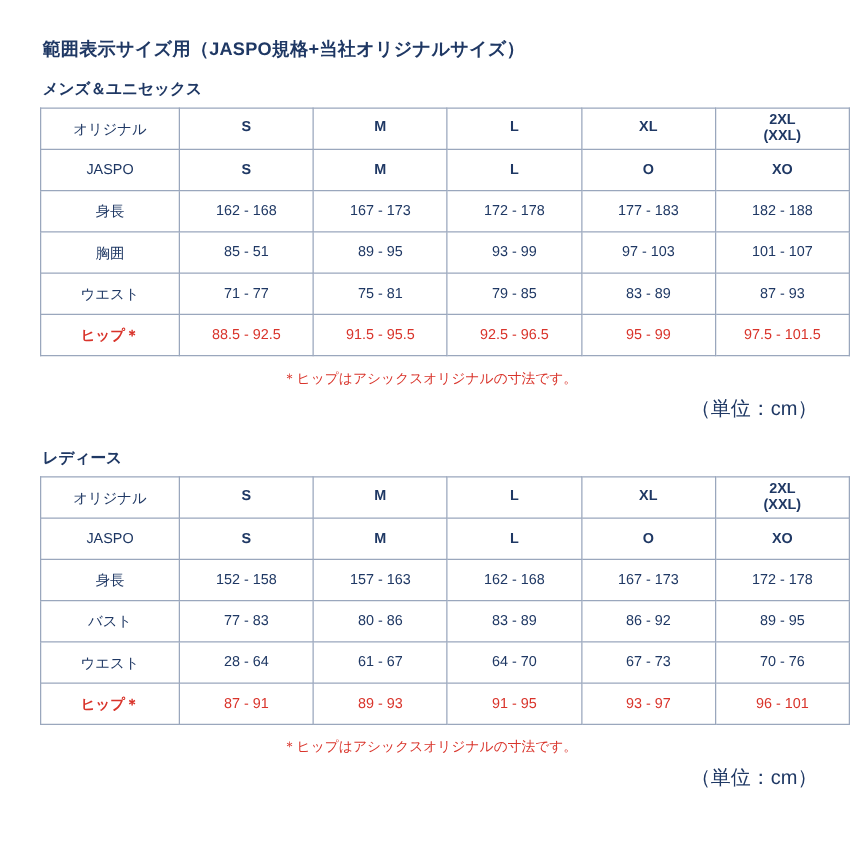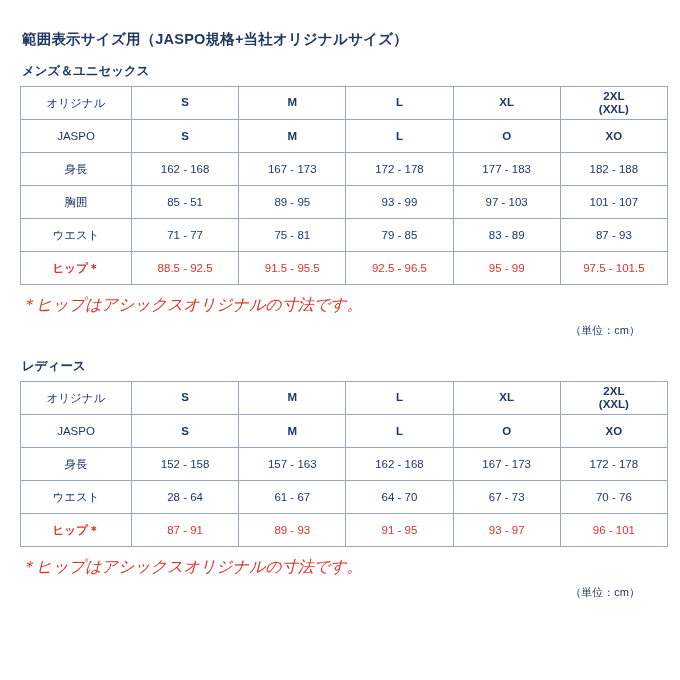--- a/index.html
+++ b/index.html
@@ -12,21 +12,21 @@
     background: #ffffff;
     font-family: "Liberation Sans", sans-serif;
     color: #1f3864;
     -webkit-font-smoothing: antialiased;
   }
   .page {
     position: relative;
     width: 680px;
     height: 668px;
     box-sizing: border-box;
-    padding: 30px 18px 0 20px;
+    padding: 30px 18px 0 32px;
   }
   .main-title {
     font-size: 14.5px;
     font-weight: bold;
     color: #1f3864;
     letter-spacing: 0.2px;
     margin: 0 0 14px 2px;
   }
   .section {
     margin-bottom: 2px;
@@ -67,31 +67,30 @@
   tr.hip-row td.val-cell {
     font-weight: normal;
   }
   .sub {
     display: block;
     font-size: 11.5px;
     font-weight: bold;
     line-height: 1.15;
   }
   .note-red {
-    text-align: left;
+    text-align: center;
     color: #d9342b;
-    font-size: 16px;
+    font-size: 11px;
     margin: 10px 6px 0 0;
-    font-style: italic;
   }
   .note-unit {
     text-align: right;
     color: #1f3864;
-    font-size: 11px;
-    margin: 7px 22px 0 0;
+    font-size: 16px;
+    margin: 7px 8px 0 0;
   }
   .gap {
     height: 18px;
   }
 </style>
 </head>
 <body>
 
 <div class="page">
 
@@ -201,20 +200,28 @@
         </tr>
         <tr>
           <td class="label-cell">身長</td>
           <td class="val-cell">152 - 158</td>
           <td class="val-cell">157 - 163</td>
           <td class="val-cell">162 - 168</td>
           <td class="val-cell">167 - 173</td>
           <td class="val-cell">172 - 178</td>
         </tr>
         <tr>
+          <td class="label-cell">バスト</td>
+          <td class="val-cell">77 - 83</td>
+          <td class="val-cell">80 - 86</td>
+          <td class="val-cell">83 - 89</td>
+          <td class="val-cell">86 - 92</td>
+          <td class="val-cell">89 - 95</td>
+        </tr>
+        <tr>
           <td class="label-cell">ウエスト</td>
           <td class="val-cell">28 - 64</td>
           <td class="val-cell">61 - 67</td>
           <td class="val-cell">64 - 70</td>
           <td class="val-cell">67 - 73</td>
           <td class="val-cell">70 - 76</td>
         </tr>
         <tr class="hip-row">
           <td class="label-cell">ヒップ＊</td>
           <td class="val-cell">87 - 91</td>

